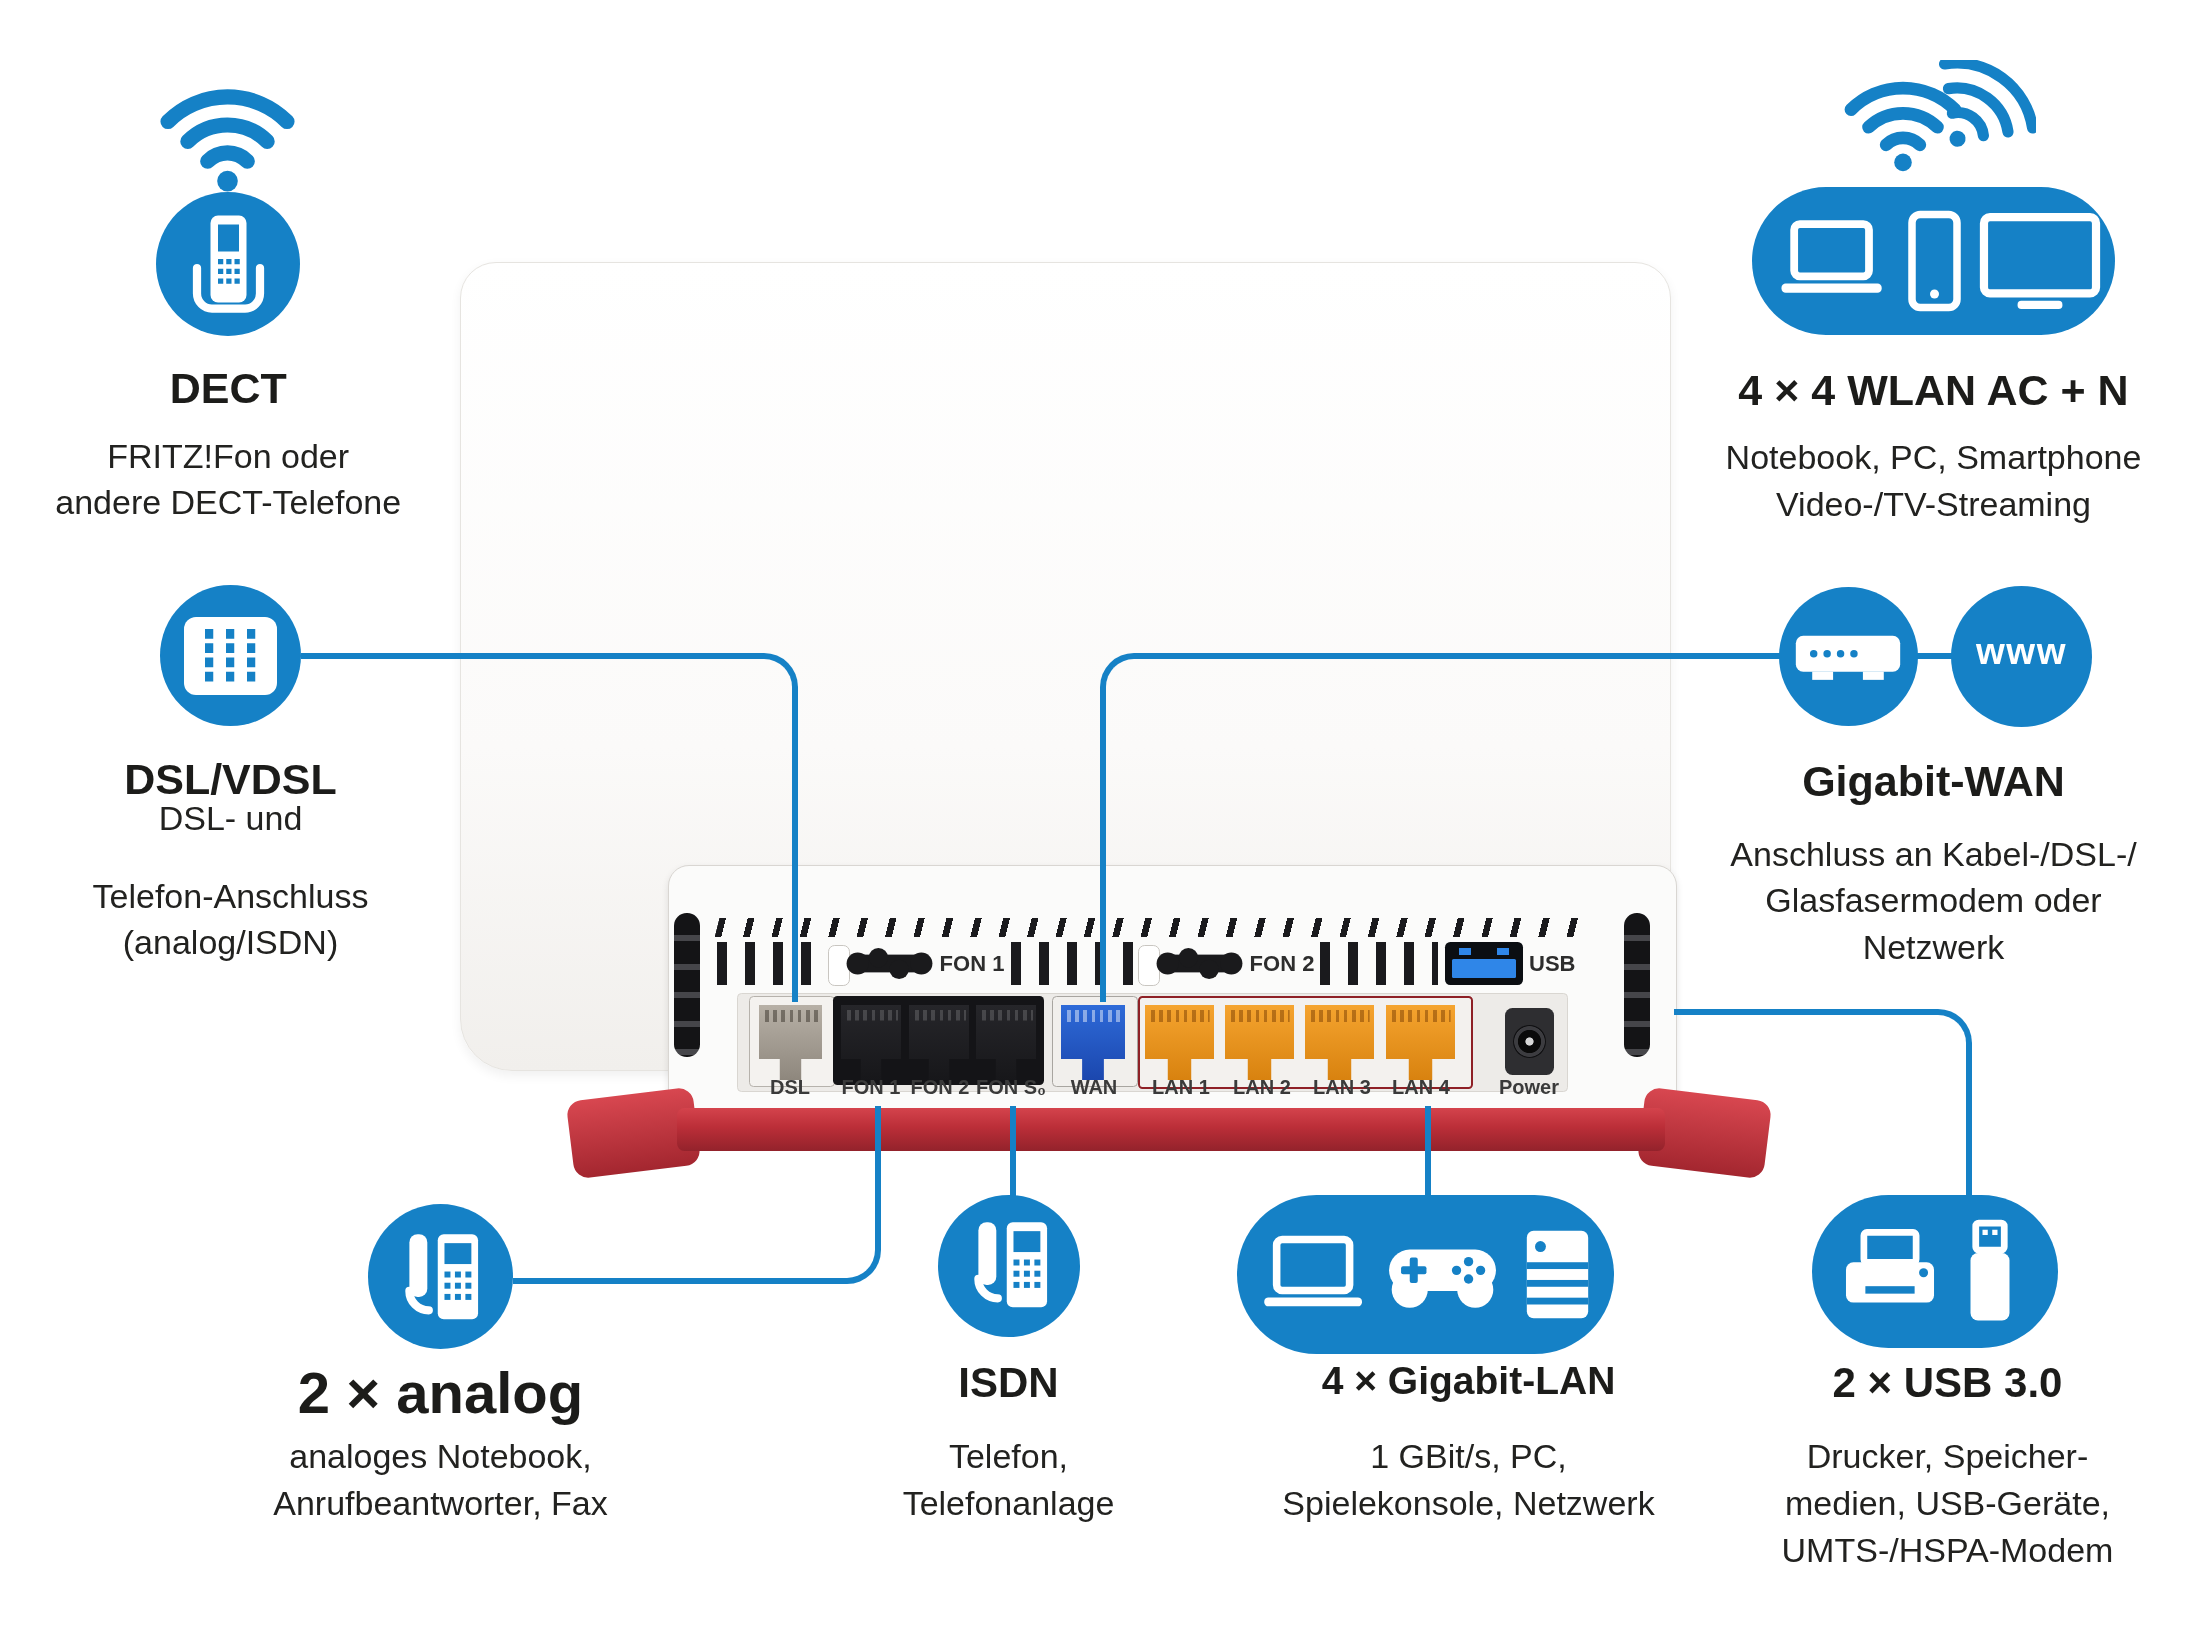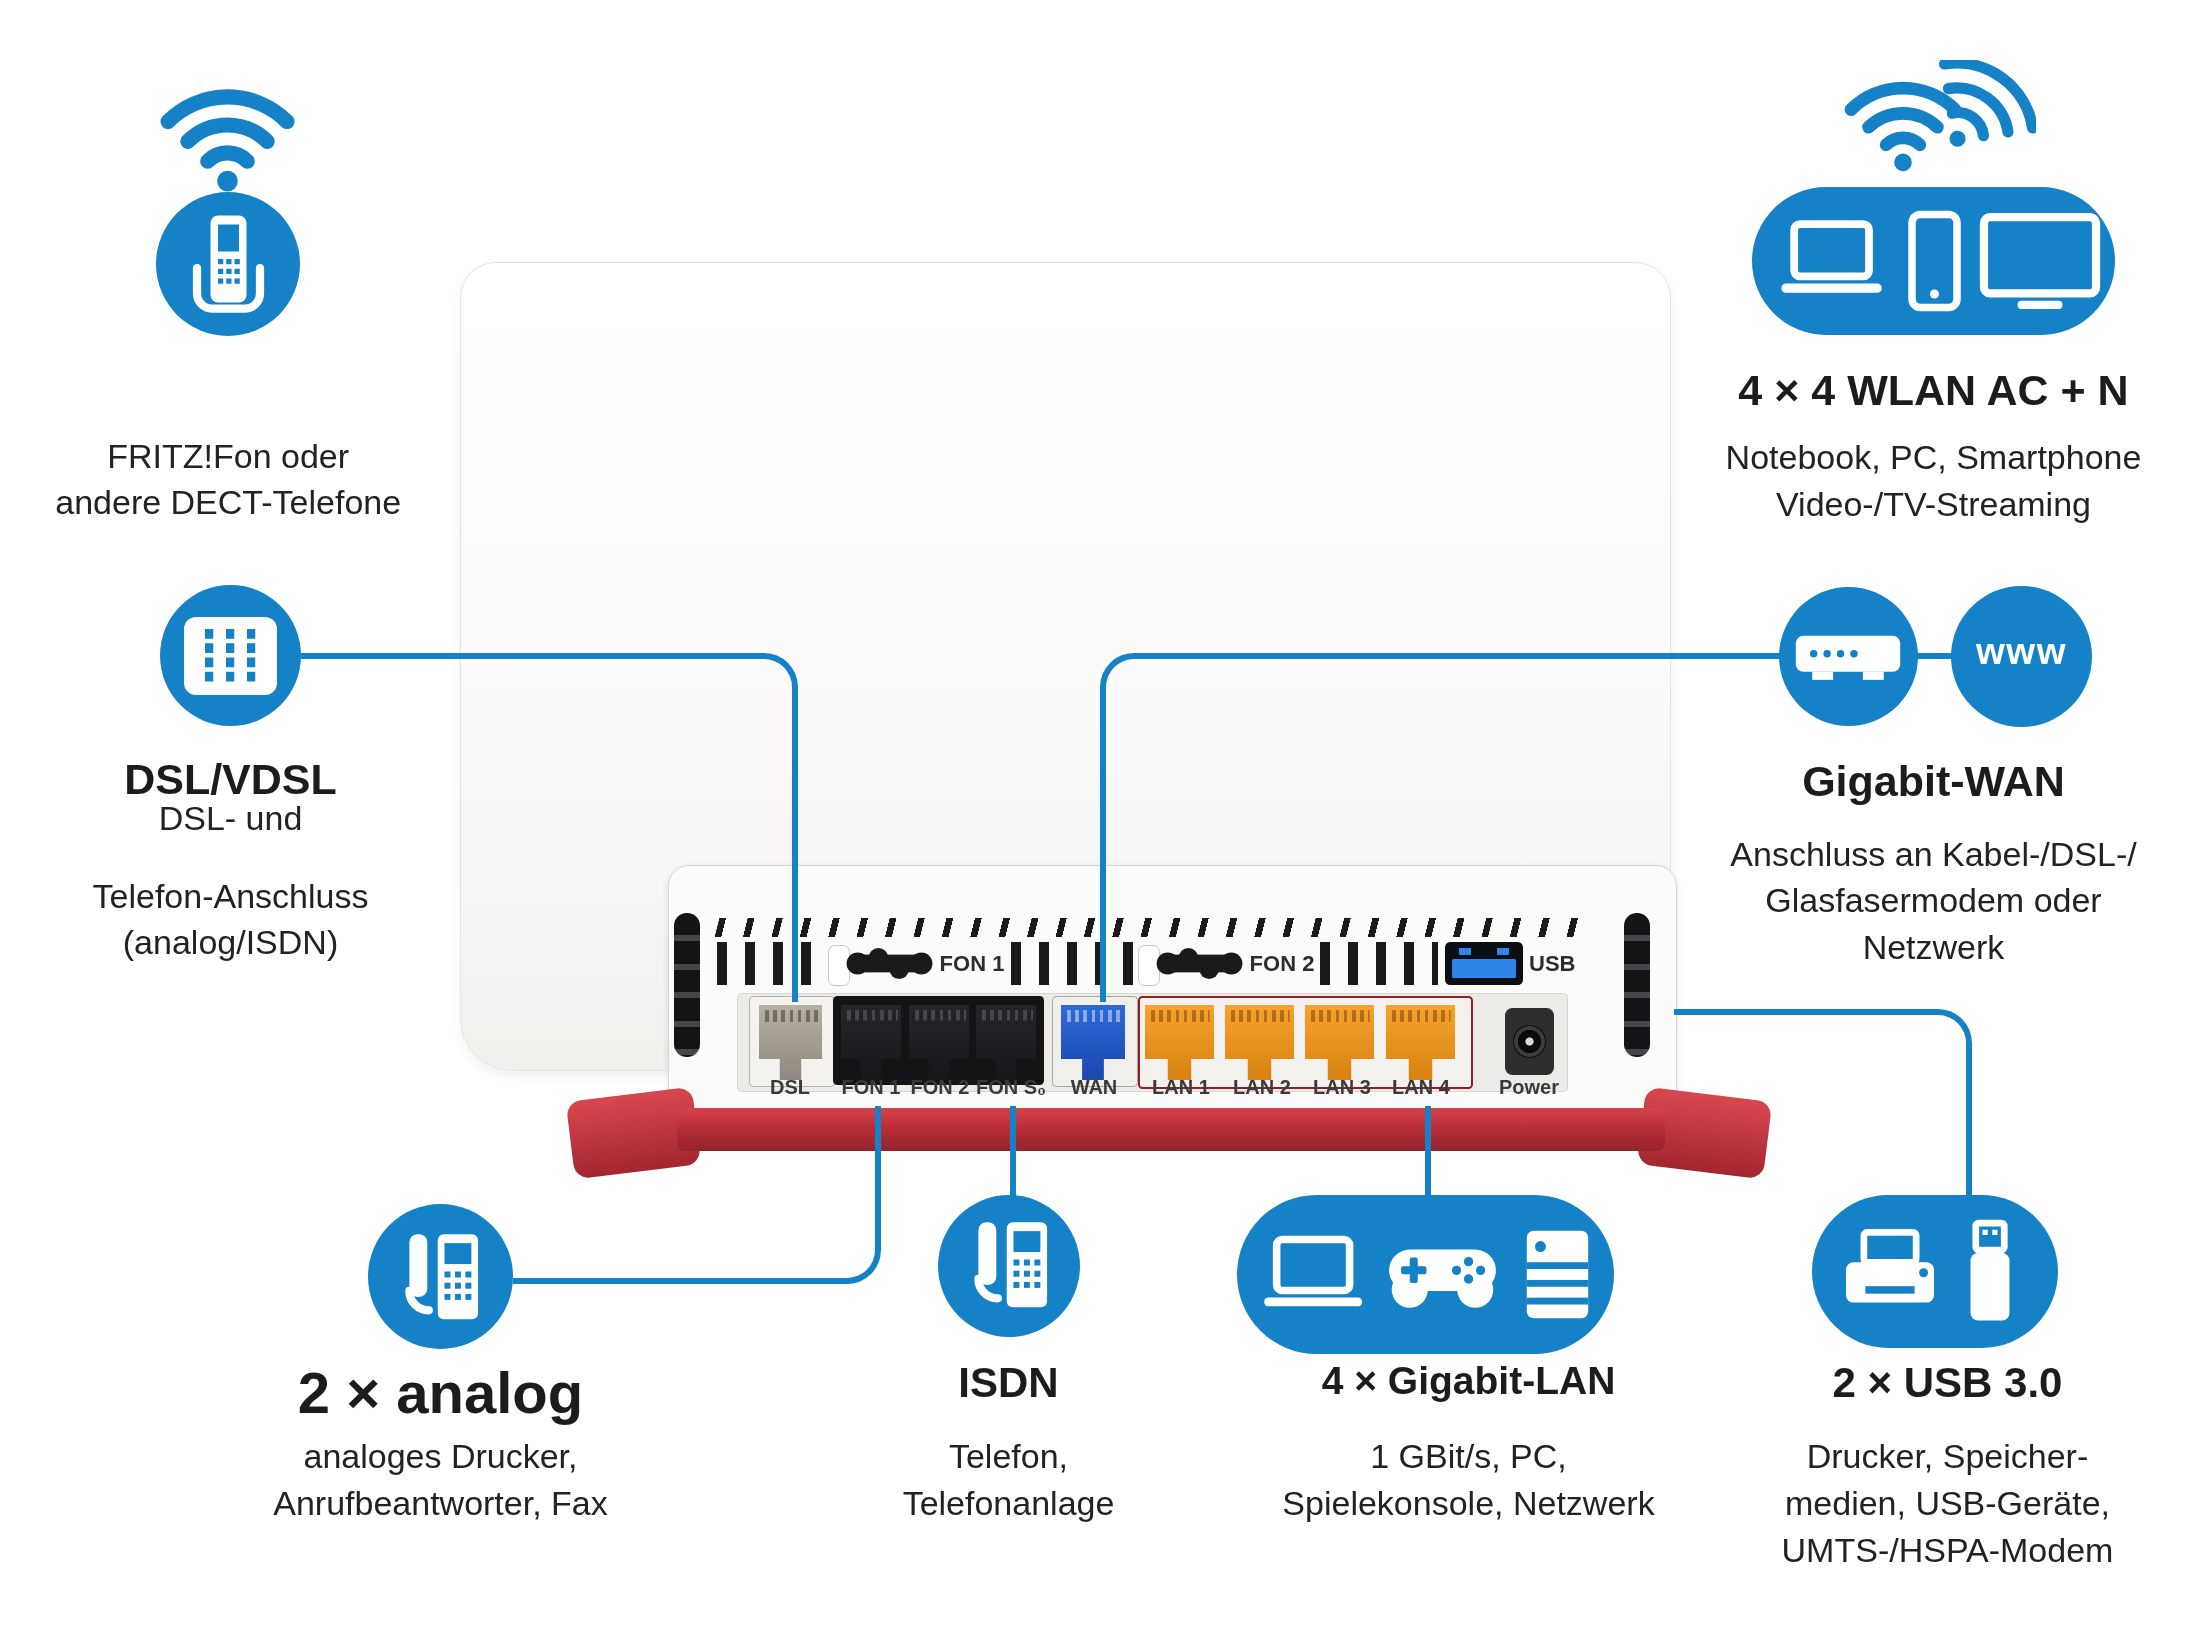--- a/index.html
+++ b/index.html
@@ -162,20 +162,21 @@
         <rect x="78" y="72" width="7" height="7"></rect>
       <rect x="56" y="85" width="7" height="7"></rect>
         <rect x="67" y="85" width="7" height="7"></rect>
         <rect x="78" y="85" width="7" height="7"></rect>
       <rect x="56" y="98" width="7" height="7"></rect>
         <rect x="67" y="98" width="7" height="7"></rect>
         <rect x="78" y="98" width="7" height="7"></rect>
     </g>
     <path d="M28 84 V118 A20 20 0 0 0 48 138 H92 A20 20 0 0 0 112 118 V84" fill="none" stroke="#fff" stroke-width="11" stroke-linecap="round"></path>
   </svg>
+  <div class="title" style="left:3.7px;top:364px;width:449px;">DECT</div>
   <div class="sub" style="left:3.7px;top:433px;width:449px;">FRITZ!Fon oder</div>
   <div class="sub" style="left:3.7px;top:479px;width:449px;">andere DECT-Telefone</div>
 
   <svg class="abs" style="left:1834px;top:60px;width:202px;height:124px;" viewBox="0 0 250 155">
     <g fill="none" stroke="#1581c6" stroke-width="16" stroke-linecap="round">
       <path d="M20 62 A92 92 0 0 1 150 62"></path>
       <path d="M42 84 A62 62 0 0 1 128 84"></path>
       <path d="M64 106 A30 30 0 0 1 106 106"></path>
     </g>
     <circle cx="85" cy="128" r="11" fill="#1581c6"></circle>
@@ -259,21 +260,21 @@
         <rect x="109" y="62" width="8" height="8"></rect>
       <rect x="81" y="77" width="8" height="8"></rect>
         <rect x="95" y="77" width="8" height="8"></rect>
         <rect x="109" y="77" width="8" height="8"></rect>
       <rect x="81" y="92" width="8" height="8"></rect>
         <rect x="95" y="92" width="8" height="8"></rect>
         <rect x="109" y="92" width="8" height="8"></rect>
     </g>
   </svg>
   <div class="title" style="left:216px;top:1359px;width:449px;font-size:58px;">2 × analog</div>
-  <div class="sub" style="left:216px;top:1433px;width:449px;">analoges Drucker,</div>
+  <div class="sub" style="left:216px;top:1433px;width:449px;">analoges Notebook,</div>
   <div class="sub" style="left:216px;top:1480px;width:449px;">Anrufbeantworter, Fax</div>
 
   <div class="circle" style="left:938px;top:1195px;width:142px;height:142px;"></div>
   <svg class="abs" style="left:953px;top:1213px;width:112px;height:105px;" viewBox="0 0 150 140">
     <rect x="34" y="12" width="24" height="84" rx="11" fill="#fff"></rect>
     <path d="M34 88 A26 26 0 0 0 60 114" stroke="#fff" stroke-width="11" fill="none" stroke-linecap="round"></path>
     <rect x="72" y="12" width="54" height="114" rx="8" fill="#fff"></rect>
     <rect x="81" y="24" width="36" height="28" fill="#1581c6"></rect>
     <g fill="#1581c6">
       <rect x="81" y="62" width="8" height="8"></rect>

